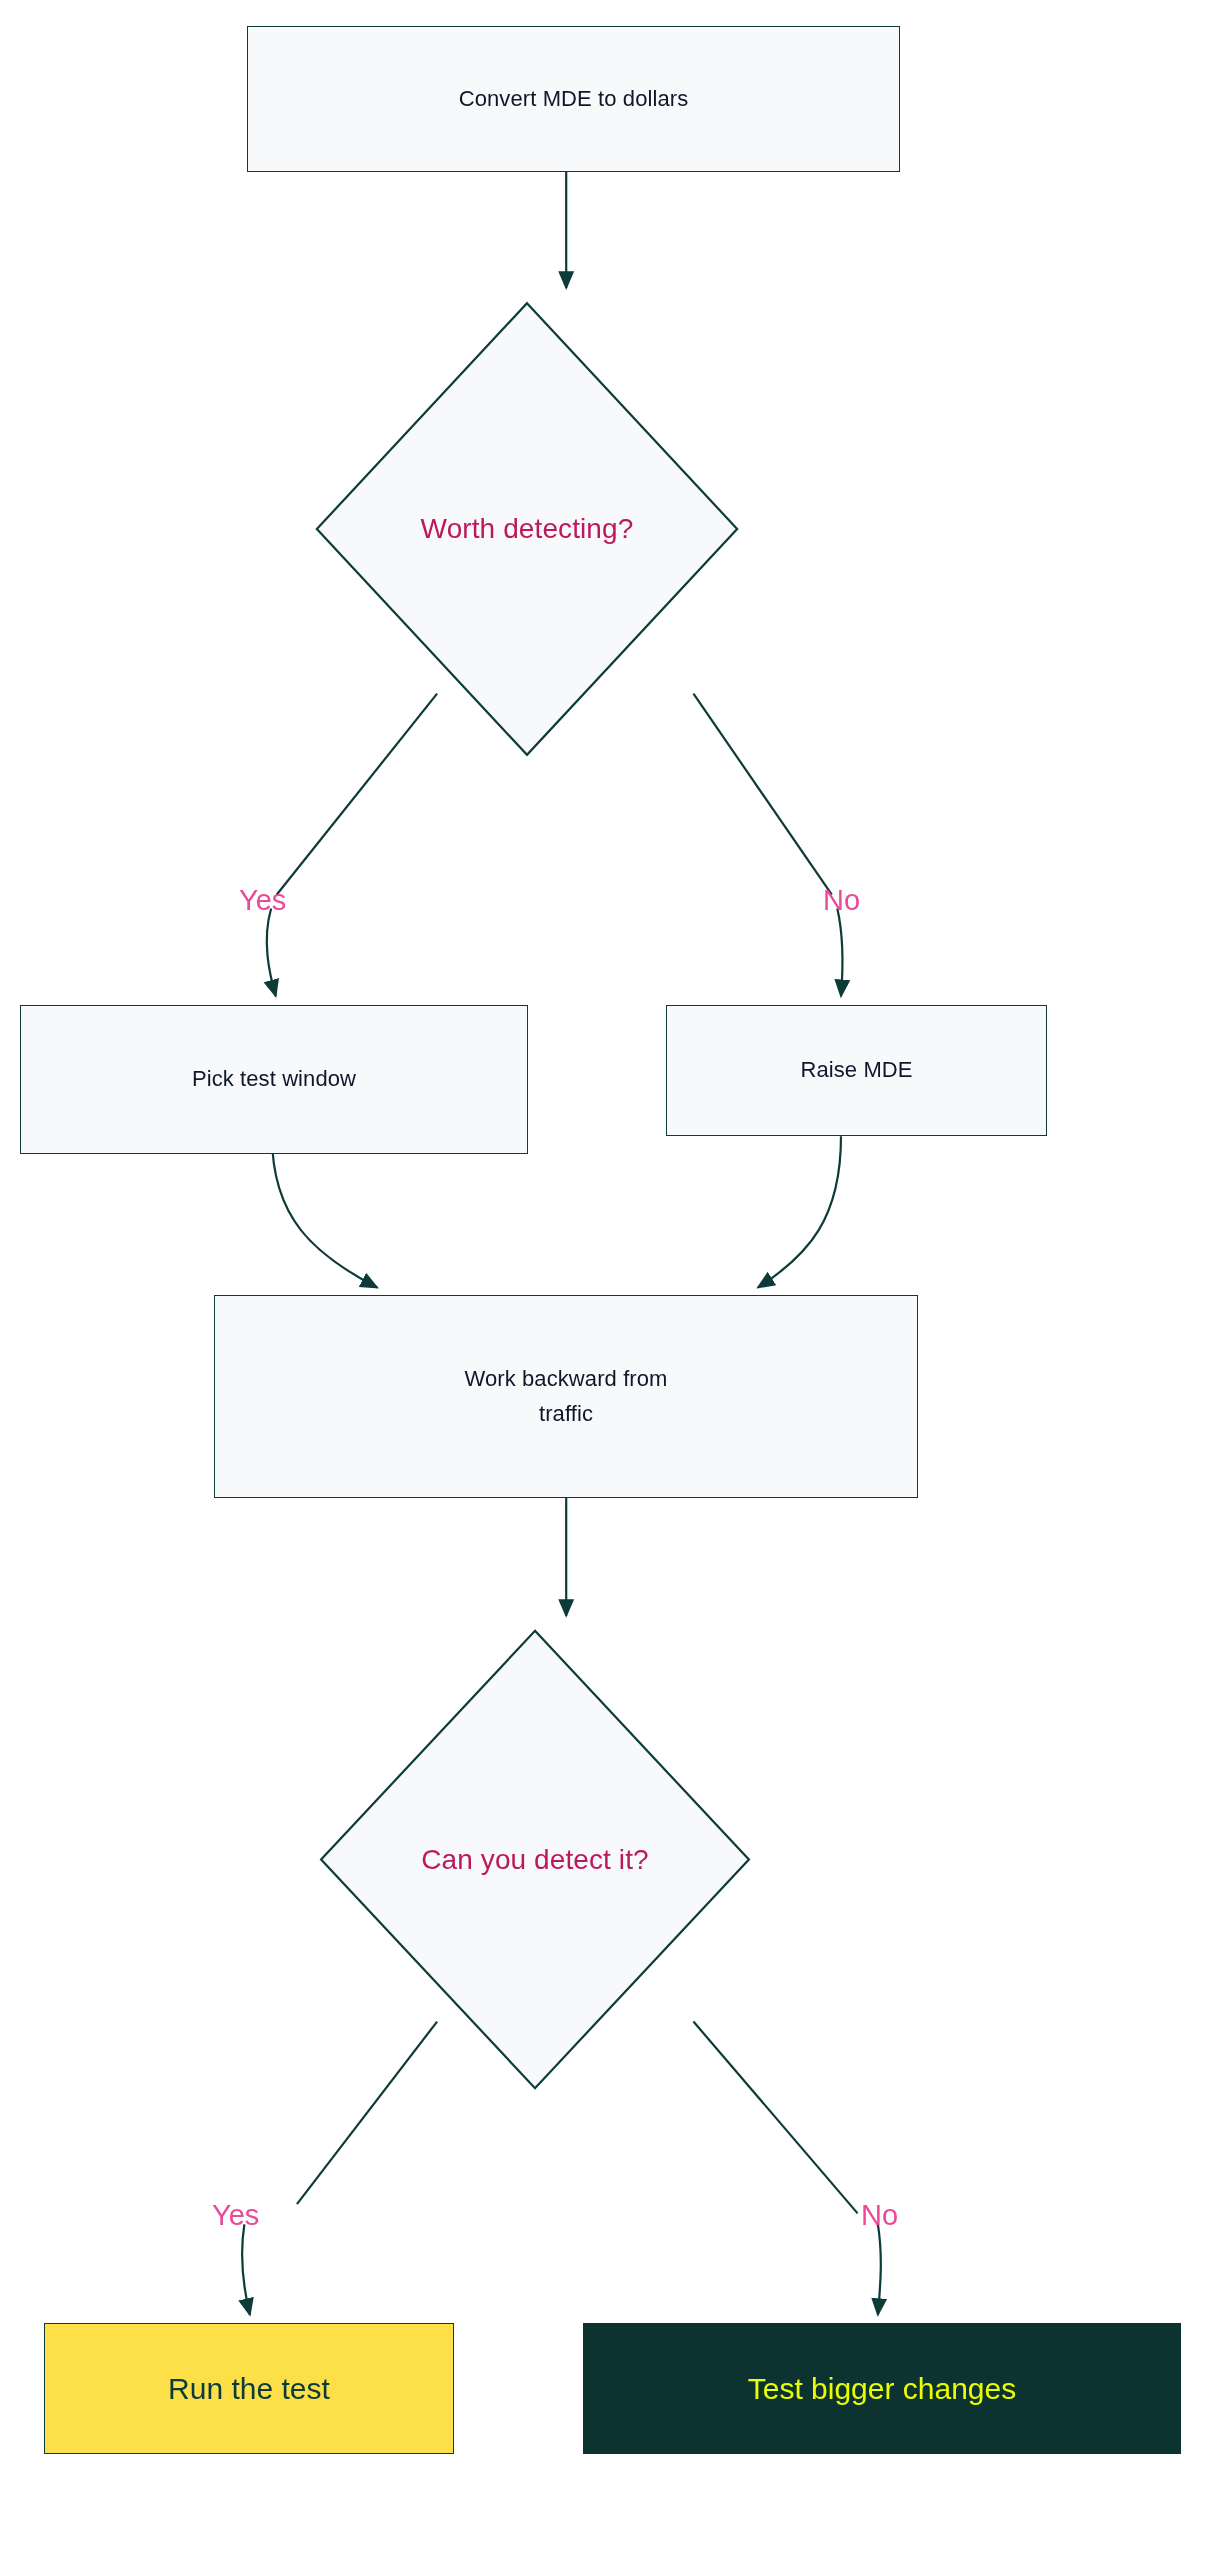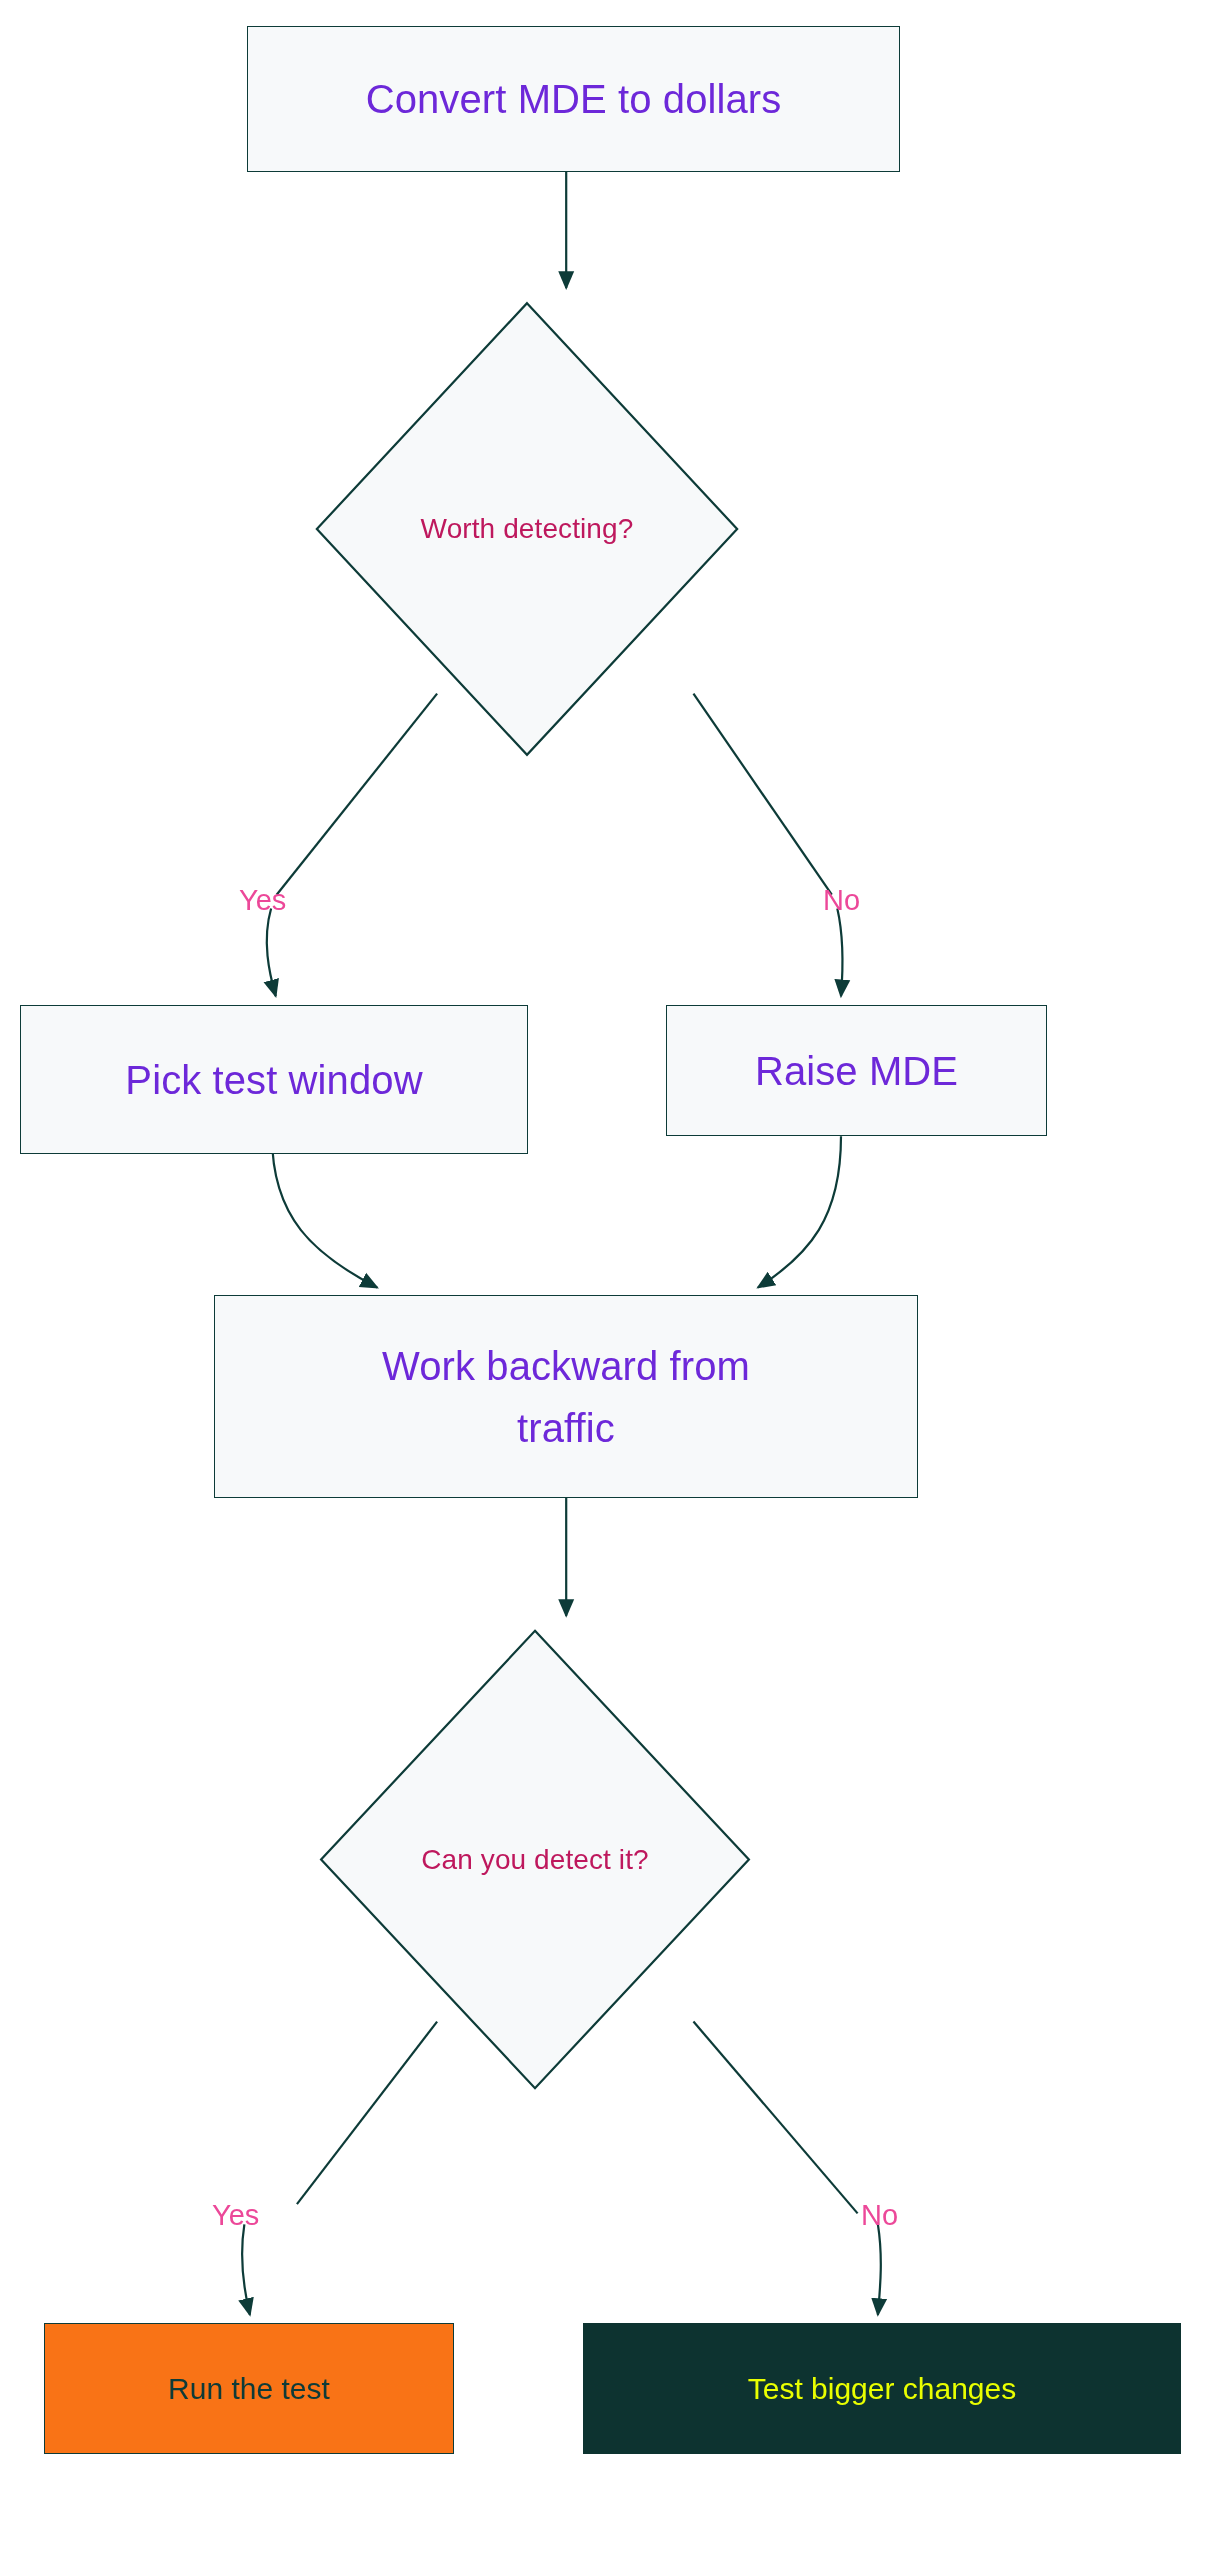--- a/index.html
+++ b/index.html
@@ -29,22 +29,22 @@
     position: absolute;
     box-sizing: border-box;
     display: flex;
     align-items: center;
     justify-content: center;
     text-align: center;
   }
   .process {
     background: #f7f9fa;
     border: 1.8px solid #0d3b38;
-    color: #6d28d9;
-    font-size: 40px;
+    color: #0f172a;
+    font-size: 22px;
     line-height: 1.55;
     letter-spacing: 0.1px;
   }
   .decision-wrap {
     position: absolute;
   }
   .decision-wrap svg {
     position: absolute;
     left: 0;
     top: 0;
@@ -57,21 +57,21 @@
     width: 100%;
     height: 100%;
     display: flex;
     align-items: center;
     justify-content: center;
     color: #be185d;
     font-size: 28px;
     letter-spacing: 0.1px;
   }
   .terminal-yes {
-    background: #f97316;
+    background: #fde047;
     border: 1.8px solid #0d3b38;
     color: #0d3b38;
     font-size: 30px;
   }
   .terminal-no {
     background: #0d3330;
     border: 1.8px solid #0d3330;
     color: #e9ff00;
     font-size: 30px;
     justify-content: center;

